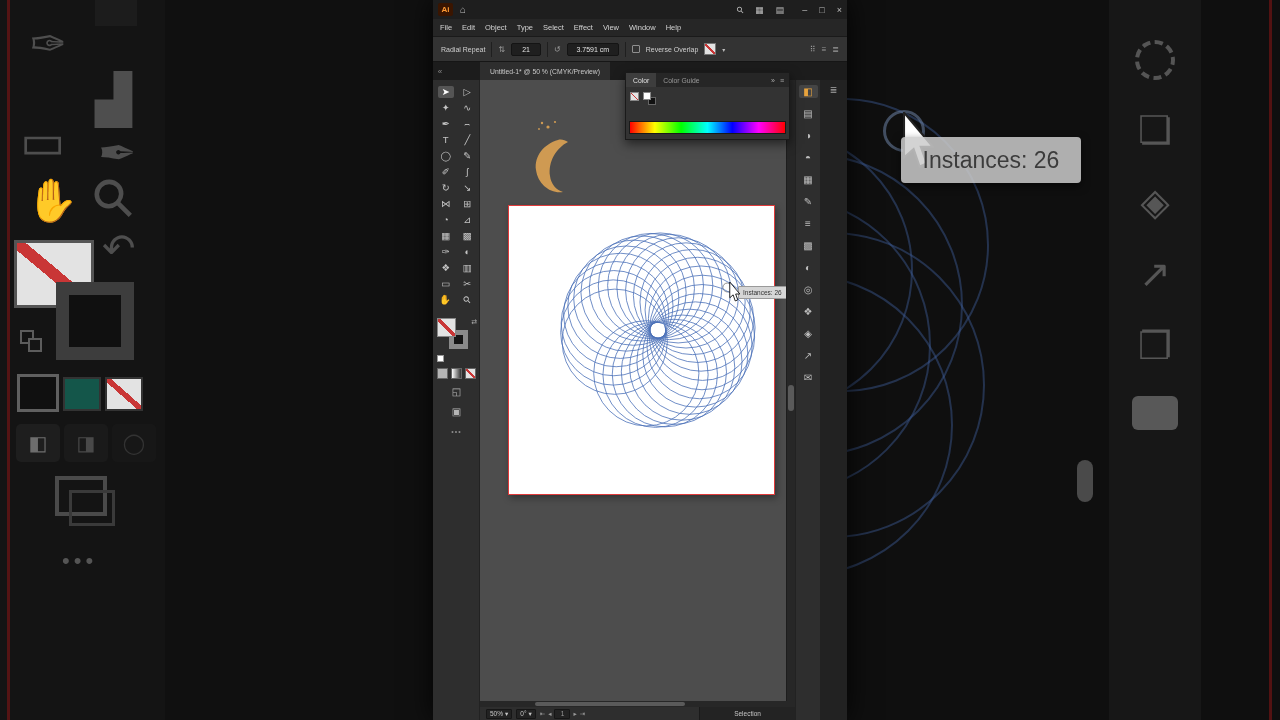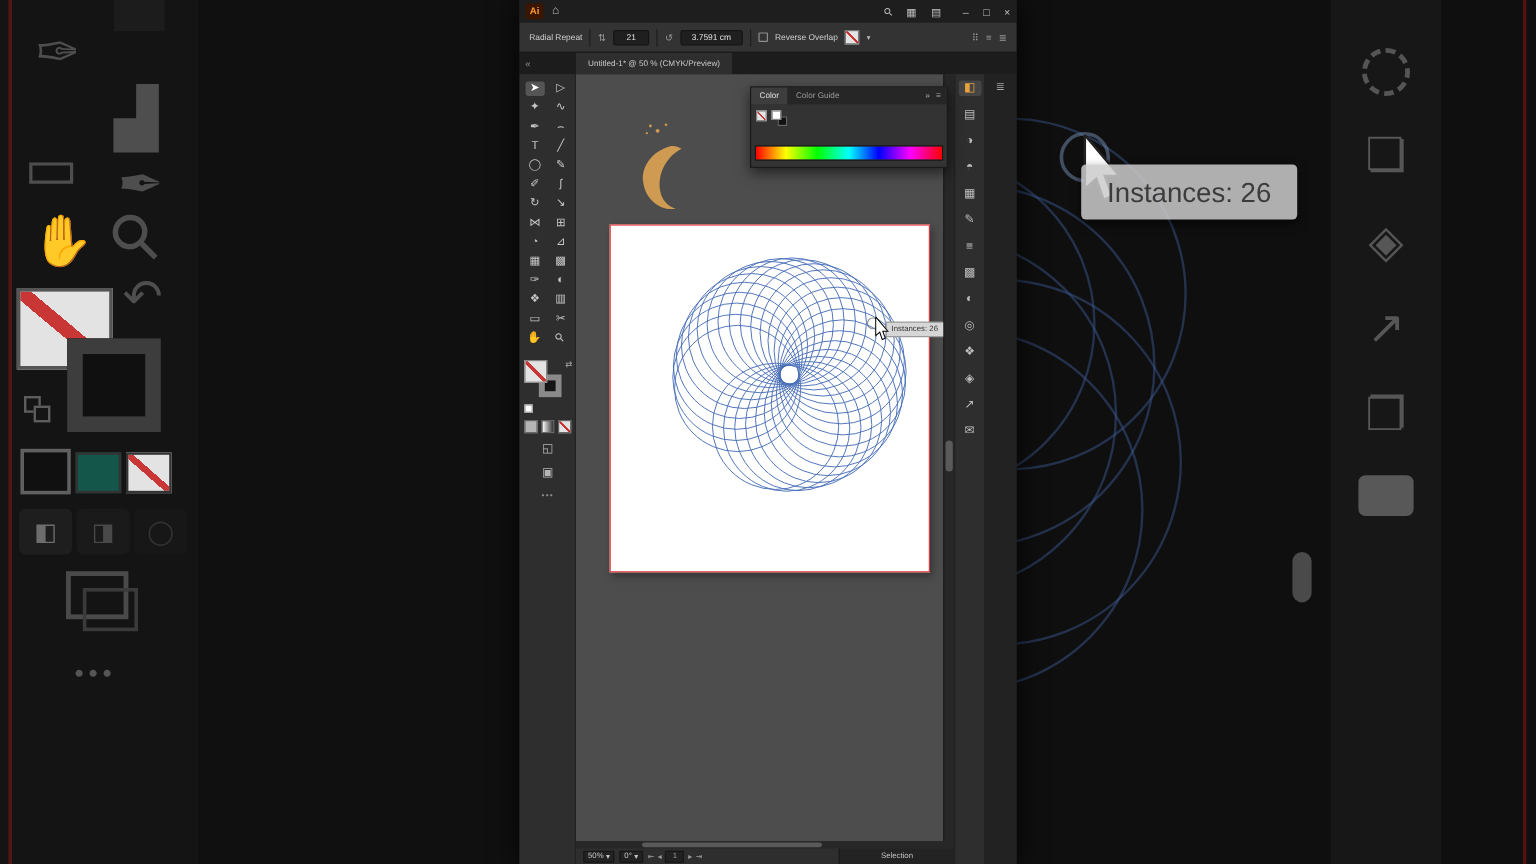--- a/index.html
+++ b/index.html
@@ -175,20 +175,31 @@
       <span class="tb-home" data-name="home-icon">⌂</span>
       <span class="tb-spacer"></span>
       <span class="tb-ic rot45" data-name="search-icon">⚲</span>
       <span class="tb-ic" data-name="arrange-documents-icon">▦</span>
       <span class="tb-ic" data-name="workspace-switcher-icon">▤</span>
       <span class="tb-ic" style="margin-left:18px" data-name="minimize-button">–</span>
       <span class="tb-ic" data-name="maximize-button">□</span>
       <span class="tb-ic" data-name="close-button">×</span>
     </div>
 
+    <div class="menubar" data-name="menu-bar">
+        <span class="menu-item" data-name="menu-file">File</span>
+        <span class="menu-item" data-name="menu-edit">Edit</span>
+        <span class="menu-item" data-name="menu-object">Object</span>
+        <span class="menu-item" data-name="menu-type">Type</span>
+        <span class="menu-item" data-name="menu-select">Select</span>
+        <span class="menu-item" data-name="menu-effect">Effect</span>
+        <span class="menu-item" data-name="menu-view">View</span>
+        <span class="menu-item" data-name="menu-window">Window</span>
+        <span class="menu-item" data-name="menu-help">Help</span>
+      </div>
 
     <div class="optionsbar" data-name="options-bar">
       <span data-name="mode-label">Radial Repeat</span>
       <span class="vdiv"></span>
       <span class="opt-ic" data-name="instances-stepper-icon">⇅</span>
       <span class="field f-inst" data-name="instances-field">21</span>
       <span class="vdiv"></span>
       <span class="opt-ic" data-name="radius-icon">↺</span>
       <span class="field f-rad" data-name="radius-field">3.7591 cm</span>
       <span class="vdiv"></span>

